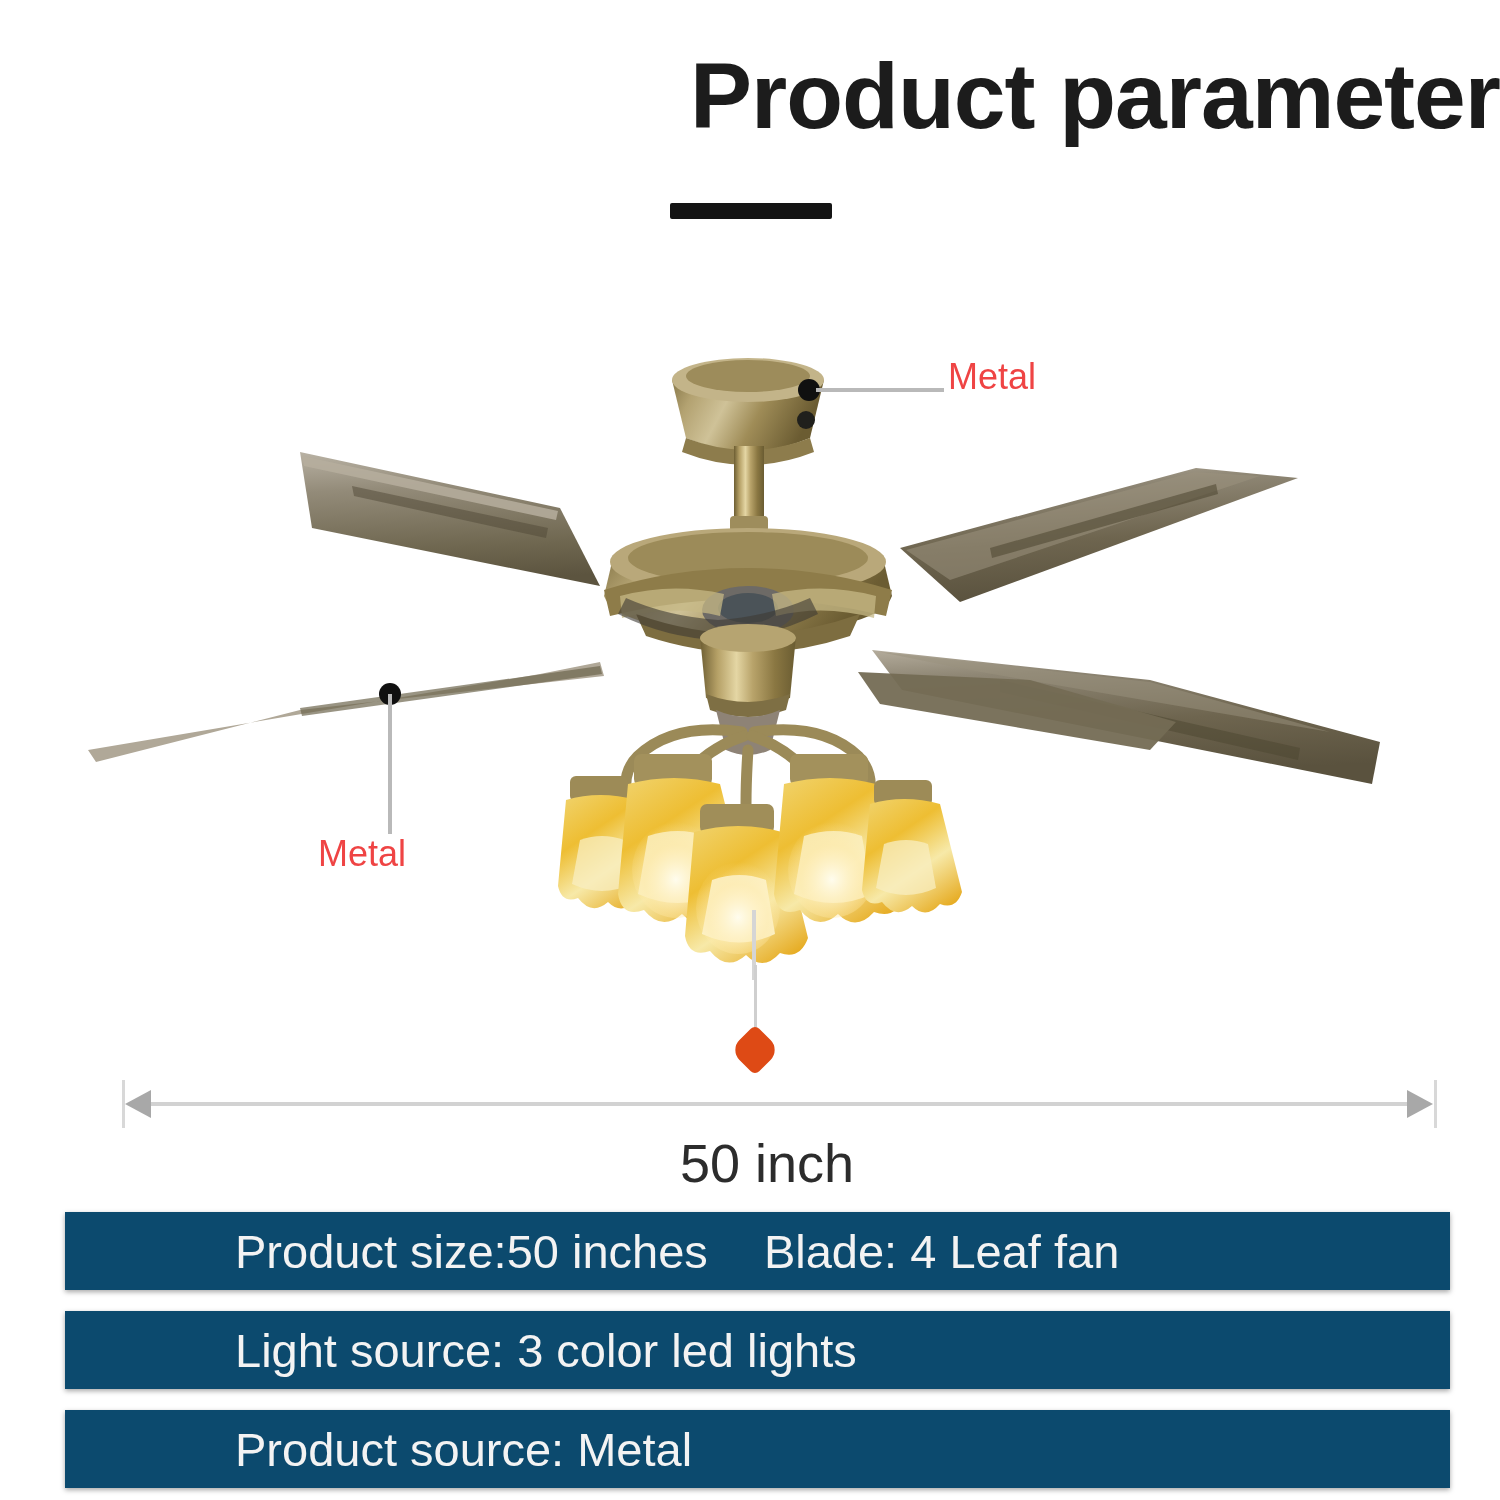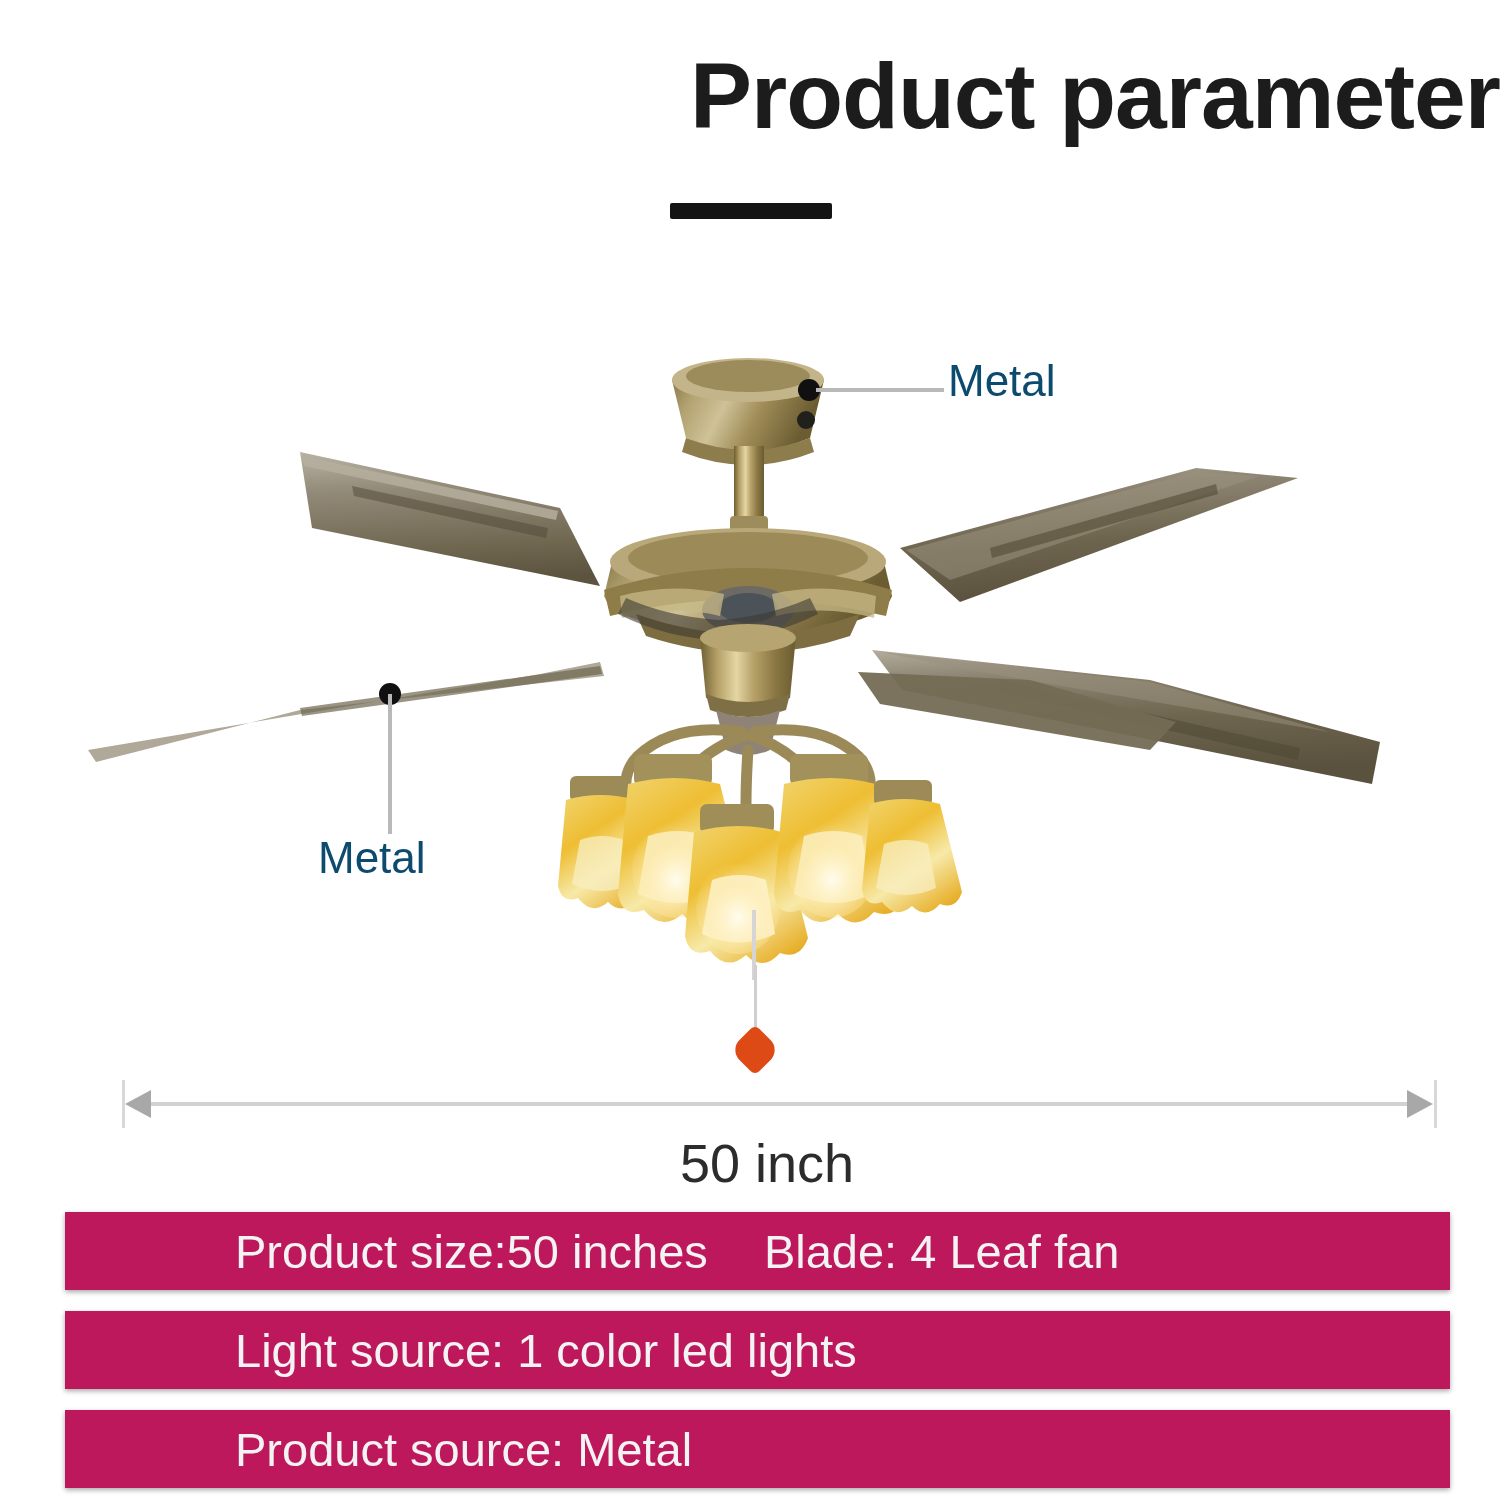--- a/index.html
+++ b/index.html
@@ -47,22 +47,22 @@
     left: 0;
     top: 280px;
     width: 1500px;
     height: 790px;
   }
   #fan-svg { display: block; }
 
   
   .callout-label {
     position: absolute;
-    font-size: 44px;
-    color: #0c4a6e;
+    font-size: 36px;
+    color: #ef4444;
     white-space: nowrap;
     letter-spacing: 0px;
   }
   #callout-top-label  { left: 948px; top: 356px; }
   #callout-left-label { left: 318px; top: 833px; }
 
   .callout-dot {
     position: absolute;
     width: 22px;
     height: 22px;
@@ -151,21 +151,21 @@
     border-radius: 6px 14px 6px 14px;
     transform: rotate(45deg);
   }
 
   
   .spec-bar {
     position: absolute;
     left: 65px;
     width: 1385px;
     height: 78px;
-    background: #be185d;
+    background: #0c4a6e;
     display: flex;
     align-items: center;
     box-shadow: 0 2px 5px rgba(0,0,0,0.35);
   }
   #spec-bar-1 { top: 1212px; }
   #spec-bar-2 { top: 1311px; }
   #spec-bar-3 { top: 1410px; }
 
   .spec-text {
     color: #f3f3f3;
@@ -348,18 +348,18 @@
   <div id="dim-arrow-right" class="dim-arrow"></div>
   <div id="dim-label">50 inch</div>
 </div>
 
 <div id="spec-bar-1" class="spec-bar">
   <span class="spec-text spec-col-1">Product size:50 inches</span>
   <span class="spec-text spec-col-2">Blade: 4 Leaf fan</span>
 </div>
 
 <div id="spec-bar-2" class="spec-bar">
-  <span class="spec-text spec-col-1">Light source: 1 color led lights</span>
+  <span class="spec-text spec-col-1">Light source: 3 color led lights</span>
 </div>
 
 <div id="spec-bar-3" class="spec-bar">
   <span class="spec-text spec-col-1">Product source: Metal</span>
 </div>
 
 </body></html>

